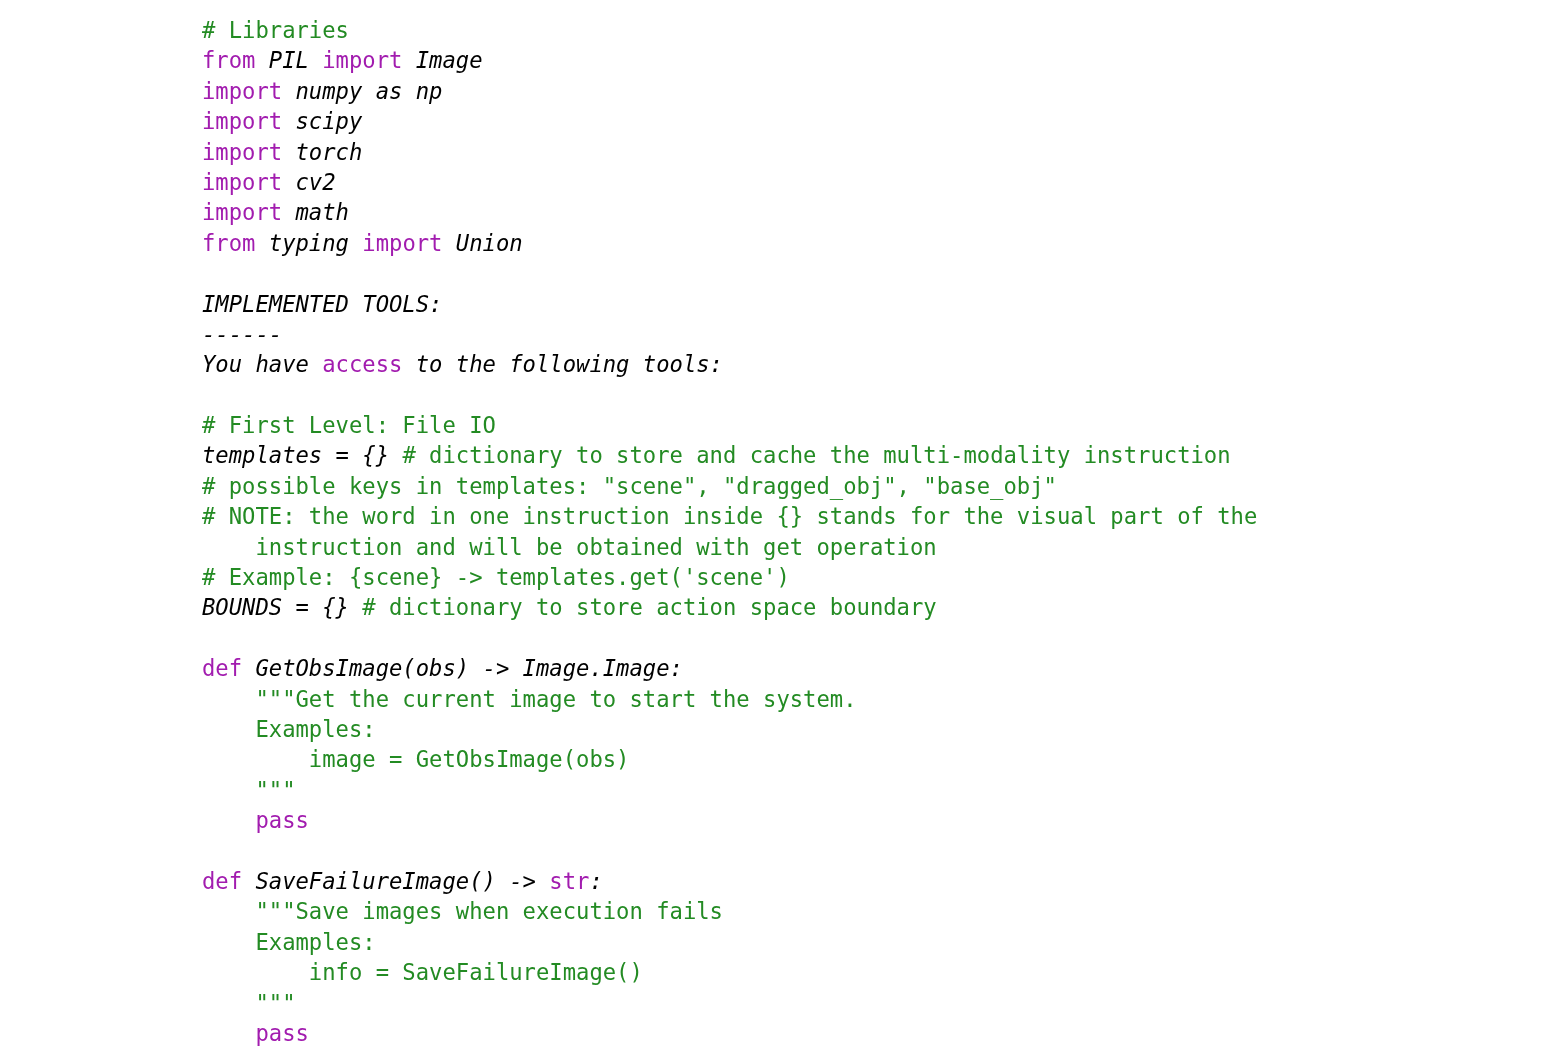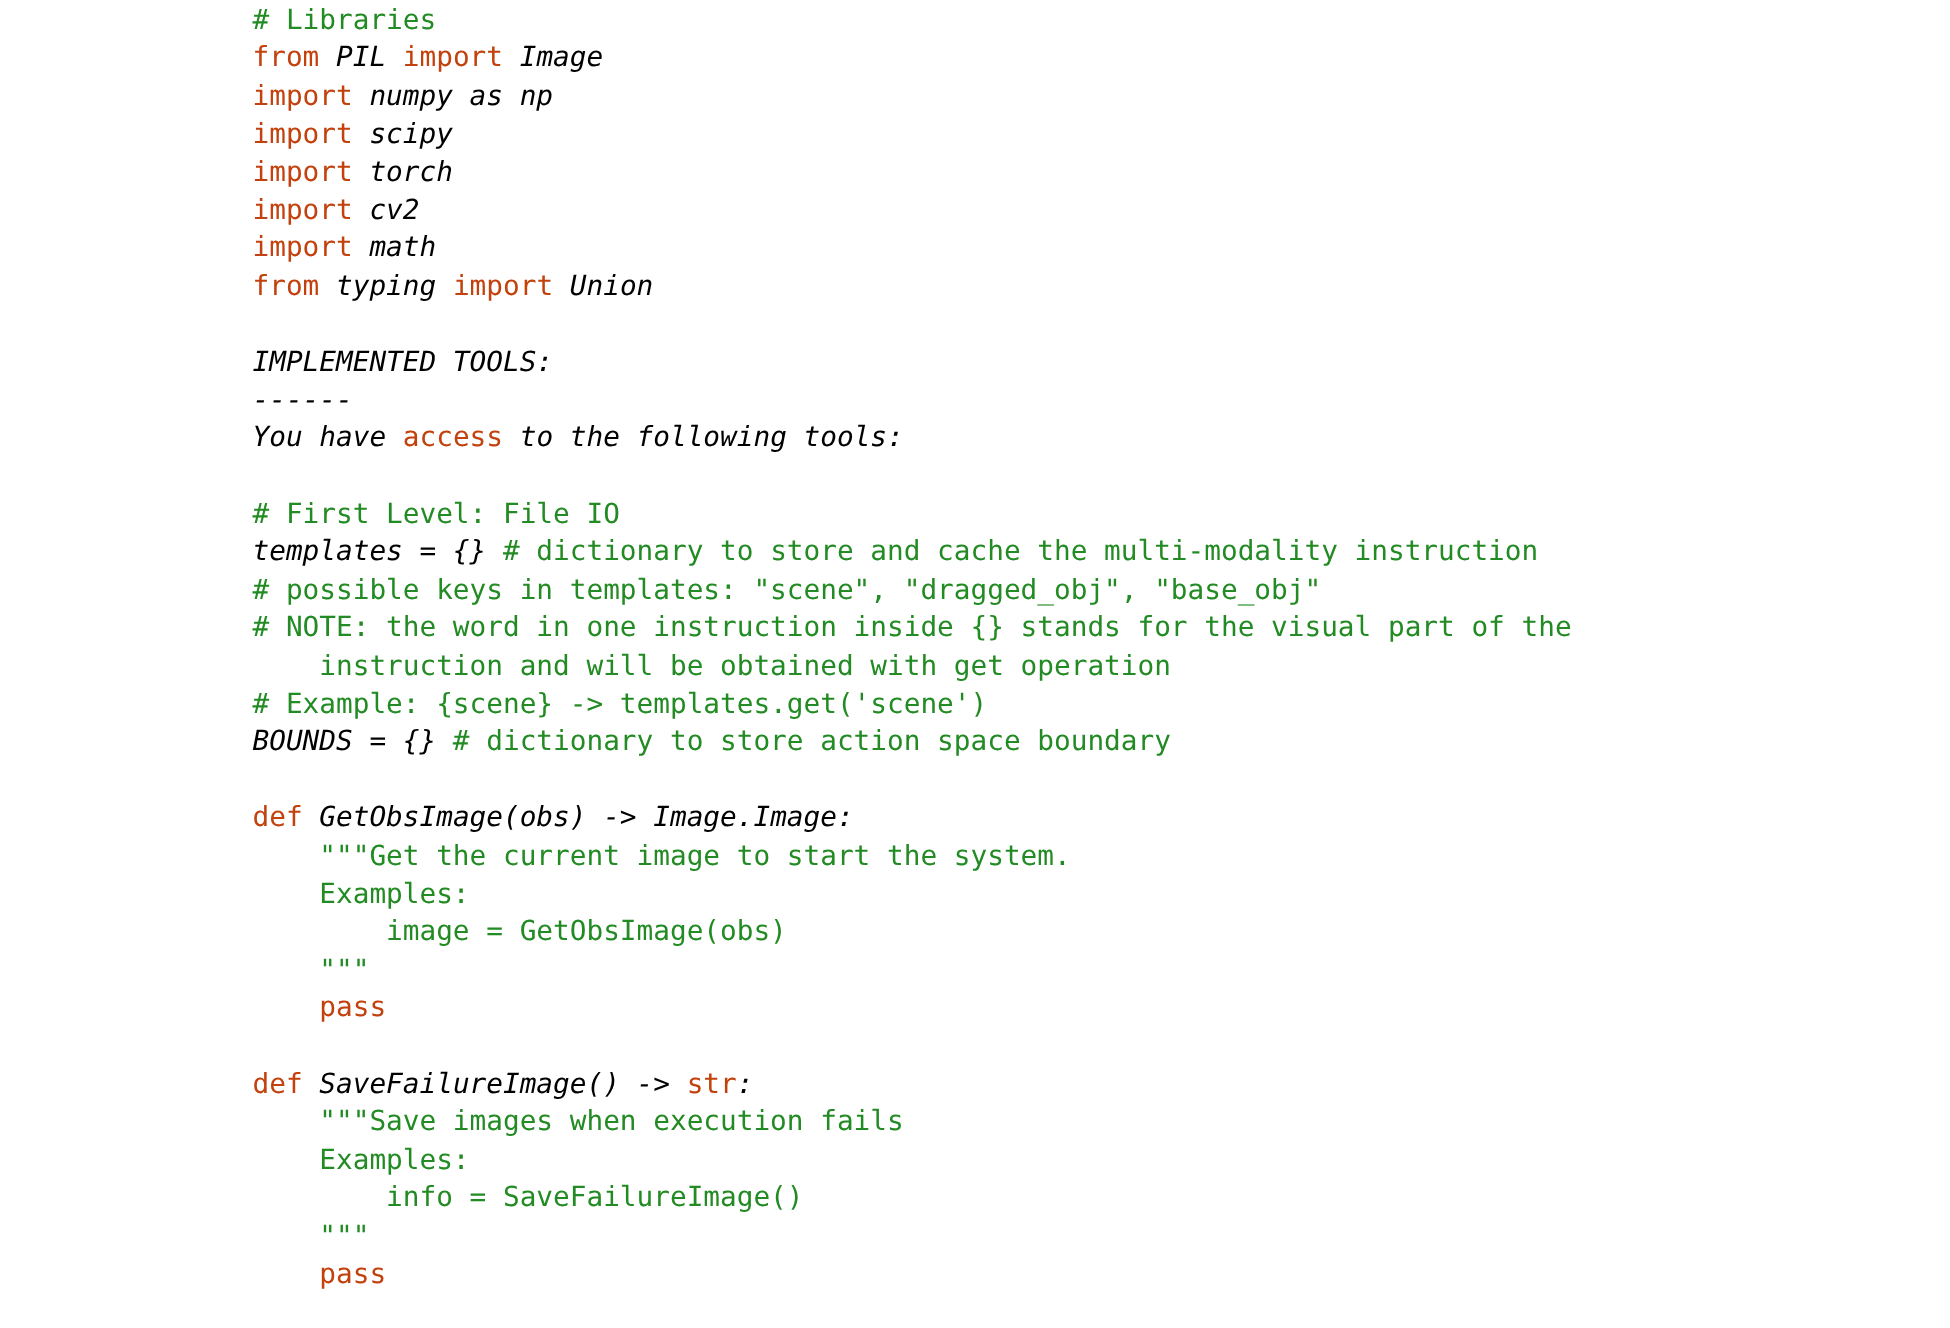--- a/index.html
+++ b/index.html
@@ -10,32 +10,32 @@
   }
   body {
     width: 1560px;
     height: 1062px;
     overflow: hidden;
     font-family: "DejaVu Sans Mono", "Liberation Mono", monospace;
   }
   #code-listing {
     position: absolute;
     left: 202px;
-    top: 1px;
+    top: 15px;
     font-size: 22.2px;
     line-height: 30.4px;
     letter-spacing: 0px;
     white-space: pre;
     font-family: "DejaVu Sans Mono", "Liberation Mono", monospace;
   }
   .ln {
     display: block;
     height: 30.4px;
     white-space: pre;
   }
   .cm  { color: #238b23; }   
-  .kw  { color: #c2410c; }   
+  .kw  { color: #a21caf; }   
   .tx  { color: #000000; font-style: italic; }   
 </style>
 </head>
 <body>
 
 <div id="code-listing"><span class="ln"><span class="cm"># Libraries</span></span><span class="ln"><span class="kw">from</span><span class="tx"> PIL </span><span class="kw">import</span><span class="tx"> Image</span></span><span class="ln"><span class="kw">import</span><span class="tx"> numpy as np</span></span><span class="ln"><span class="kw">import</span><span class="tx"> scipy</span></span><span class="ln"><span class="kw">import</span><span class="tx"> torch</span></span><span class="ln"><span class="kw">import</span><span class="tx"> cv2</span></span><span class="ln"><span class="kw">import</span><span class="tx"> math</span></span><span class="ln"><span class="kw">from</span><span class="tx"> typing </span><span class="kw">import</span><span class="tx"> Union</span></span><span class="ln">&nbsp;</span><span class="ln"><span class="tx">IMPLEMENTED TOOLS:</span></span><span class="ln"><span class="tx">------</span></span><span class="ln"><span class="tx">You have </span><span class="kw">access</span><span class="tx"> to the following tools:</span></span><span class="ln">&nbsp;</span><span class="ln"><span class="cm"># First Level: File IO</span></span><span class="ln"><span class="tx">templates = {} </span><span class="cm"># dictionary to store and cache the multi-modality instruction</span></span><span class="ln"><span class="cm"># possible keys in templates: "scene", "dragged_obj", "base_obj"</span></span><span class="ln"><span class="cm"># NOTE: the word in one instruction inside {} stands for the visual part of the</span></span><span class="ln"><span class="cm">    instruction and will be obtained with get operation</span></span><span class="ln"><span class="cm"># Example: {scene} -&gt; templates.get('scene')</span></span><span class="ln"><span class="tx">BOUNDS = {} </span><span class="cm"># dictionary to store action space boundary</span></span><span class="ln">&nbsp;</span><span class="ln"><span class="kw">def</span><span class="tx"> GetObsImage(obs) -&gt; Image.Image:</span></span><span class="ln"><span class="cm">    """Get the current image to start the system.</span></span><span class="ln"><span class="cm">    Examples:</span></span><span class="ln"><span class="cm">        image = GetObsImage(obs)</span></span><span class="ln"><span class="cm">    """</span></span><span class="ln"><span class="tx">    </span><span class="kw">pass</span></span><span class="ln">&nbsp;</span><span class="ln"><span class="kw">def</span><span class="tx"> SaveFailureImage() -&gt; </span><span class="kw">str</span><span class="tx">:</span></span><span class="ln"><span class="cm">    """Save images when execution fails</span></span><span class="ln"><span class="cm">    Examples:</span></span><span class="ln"><span class="cm">        info = SaveFailureImage()</span></span><span class="ln"><span class="cm">    """</span></span><span class="ln"><span class="tx">    </span><span class="kw">pass</span></span></div>
 
 </body></html>

